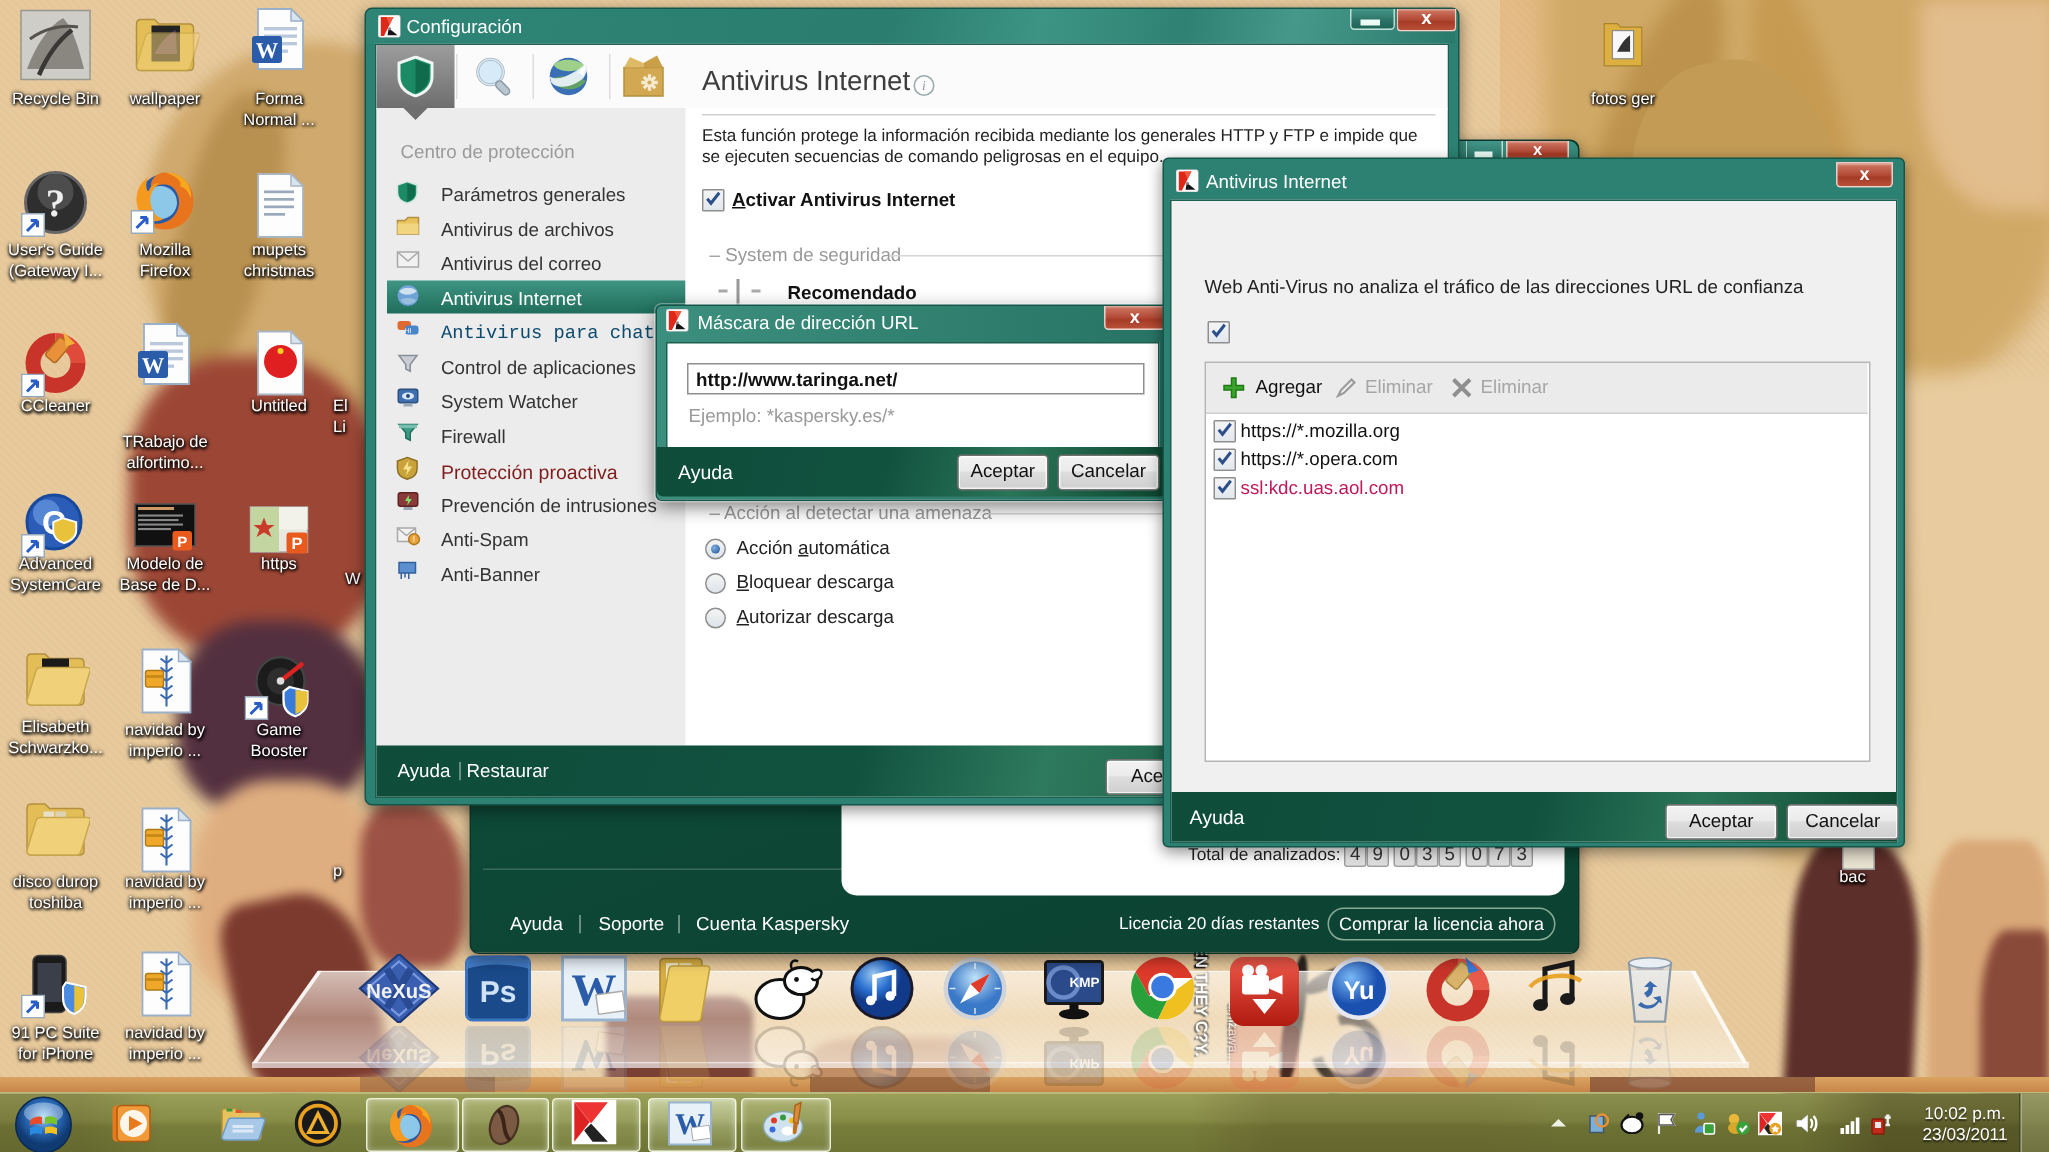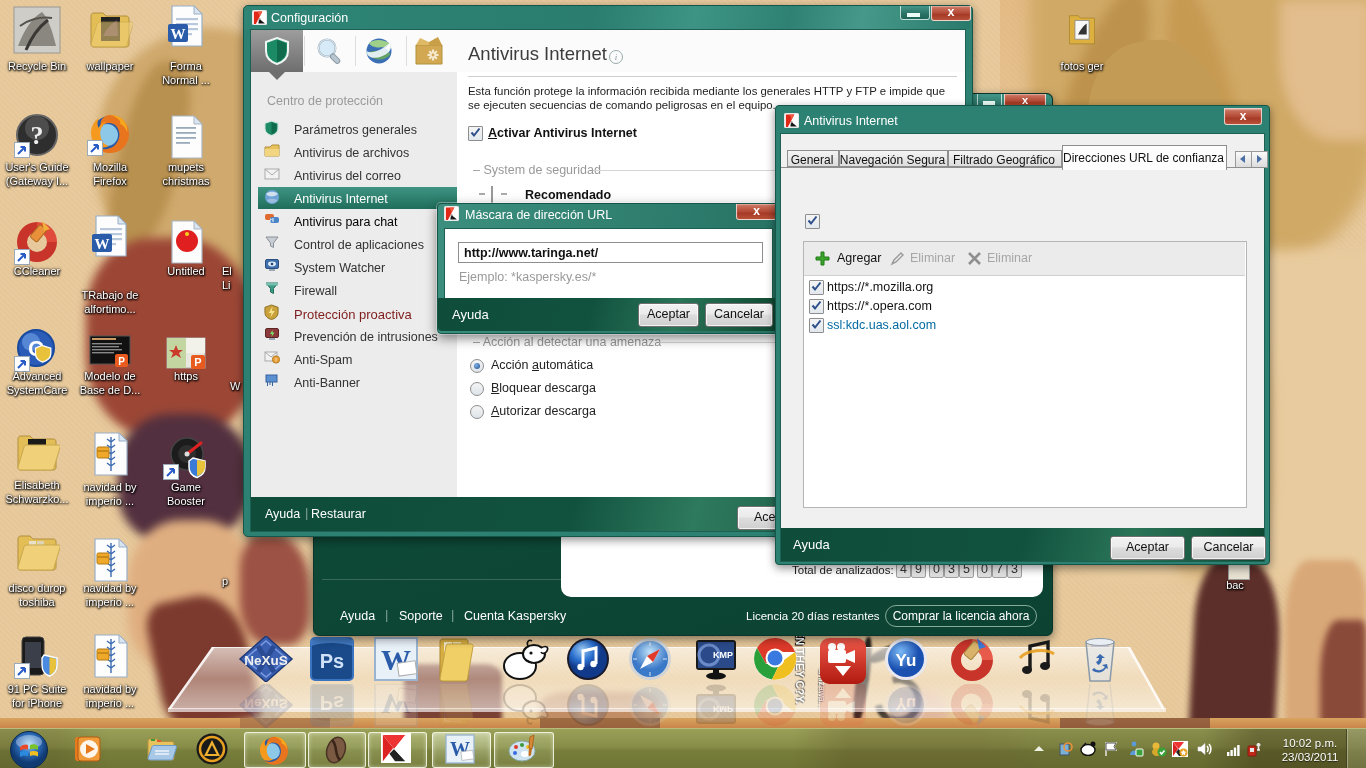--- a/index.html
+++ b/index.html
@@ -633,21 +633,21 @@
               <circle cx="8" cy="8" r="7" fill="#6fa3d8"></circle>
               <path d="M2 5 C5 2 11 2 14 5 C11 8 4 8.5 2 5Z" fill="#cfe0ef"></path>
               <path d="M3 11 C6 9 12 9.5 13.5 11.5 C10 15 5 14.5 3 11Z" fill="#9abede"></path>
             </svg></div>
 <div class="tl" style="left:43px;top:120px;color:#fff;font-size:12.5px;">Antivirus Internet</div>
 <div class="abs" style="left:13px;top:140px;width:16px;height:17px;"><svg width="16" height="14" viewBox="0 0 16 14">
               <rect x="1" y="2" width="9" height="6" rx="2" fill="#e06b30"></rect>
               <rect x="6" y="5" width="9" height="6" rx="2" fill="#4a84c9"></rect>
               <text x="8" y="10" font-size="4.5" fill="#fff" text-anchor="middle" font-family="Liberation Sans">HI</text>
             </svg></div>
-<div class="tl" style="left:43px;top:143px;color:#000000;font-size:12.5px;">Antivirus para chat</div>
+<div class="tl" style="left:43px;top:143px;color:#0c4a6e;font-size:12.5px;font-family:Liberation Mono, monospace;">Antivirus para chat</div>
 <div class="abs" style="left:13px;top:163px;width:16px;height:17px;"><svg width="16" height="14" viewBox="0 0 16 14">
               <path d="M2 2 L14 2 L9.5 8 L9.5 12.5 L6.5 11 L6.5 8 Z" fill="#c9cdd4" stroke="#8a9099" stroke-width="1"></path>
             </svg></div>
 <div class="tl" style="left:43px;top:166px;color:#333;font-size:12.5px;">Control de aplicaciones</div>
 <div class="abs" style="left:13px;top:186px;width:16px;height:17px;"><svg width="16" height="14" viewBox="0 0 16 14">
               <rect x="1.5" y="1.5" width="13" height="9" rx="1.5" fill="#3f6fae" stroke="#2c4f7e"></rect>
               <ellipse cx="8" cy="6" rx="4" ry="2.4" fill="#dbe8f5"></ellipse>
               <circle cx="8" cy="6" r="1.3" fill="#23476f"></circle>
               <rect x="5" y="11" width="6" height="2" fill="#9aa7b5"></rect>
             </svg></div>
@@ -757,35 +757,21 @@
 <path d="M2 1.5 L11 1.5 L4.2 15 L2 15 Z" fill="#e02818"></path>
 <path d="M6 1.5 L11 1.5 L8.2 7 Z" fill="#f05a40"></path>
 <path d="M7.6 9.4 L12.2 13 L13.8 14.4 L6.8 14.4 Z" fill="#151515"></path>
 <circle cx="8.2" cy="9.8" r="1.1" fill="#888"></circle>
 </svg></div>
   <div class="tl" style="left:28px;top:8px;color:#fff;font-size:12.5px;">Antivirus Internet</div>
   <div class="xbtn" style="left:448px;top:2px;width:36px;height:15px;font-size:12px;line-height:14px;">x</div>
 
   <div class="abs" style="left:4px;top:27px;width:483px;height:427px;background:#f0f0f0;border:1px solid #1d5f50;">
 
-    <div class="abs" id="tabs" style="left:0;top:0;width:483px;height:62px;">
-          <div class="abs" style="left:6px;top:16px;width:50px;height:15px;background:linear-gradient(#f4f4f4,#ddd);border:1px solid #8e8e8e;"></div>
-<div class="abs" style="left:6px;top:19px;width:50px;color:#111;font-size:12px;text-align:center;white-space:nowrap;">General</div>
-<div class="abs" style="left:58px;top:16px;width:107px;height:15px;background:linear-gradient(#f4f4f4,#ddd);border:1px solid #8e8e8e;"></div>
-<div class="abs" style="left:58px;top:19px;width:107px;color:#111;font-size:12px;text-align:center;white-space:nowrap;">Navegación Segura</div>
-<div class="abs" style="left:167px;top:16px;width:112px;height:15px;background:linear-gradient(#f4f4f4,#ddd);border:1px solid #8e8e8e;"></div>
-<div class="abs" style="left:167px;top:19px;width:112px;color:#111;font-size:12px;text-align:center;white-space:nowrap;">Filtrado Geográfico</div>
-<div class="abs" style="left:281px;top:11px;width:163px;height:24px;background:#fdfdfd;border:1px solid #8e8e8e;border-bottom:none;z-index:3;"></div>
-<div class="abs" style="left:281px;top:17px;width:163px;color:#111;font-size:12px;z-index:4;text-align:center;white-space:nowrap;">Direcciones URL de confianza</div>
-<div class="abs" style="left:0px;top:33px;width:483px;height:1px;background:#8e8e8e;z-index:2;"></div>
-<div class="abs" style="left:454px;top:17px;width:15px;height:15px;border:1px solid #9a9a9a;background:linear-gradient(#fafafa,#dcdcdc);"></div>
-<div class="abs" style="left:459px;top:21px;width:0;height:0;border-top:4px solid transparent;border-bottom:4px solid transparent;border-right:5px solid #4a6fa5;"></div>
-<div class="abs" style="left:470px;top:17px;width:15px;height:15px;border:1px solid #9a9a9a;background:linear-gradient(#fafafa,#dcdcdc);"></div>
-<div class="abs" style="left:476px;top:21px;width:0;height:0;border-top:4px solid transparent;border-bottom:4px solid transparent;border-left:5px solid #4a6fa5;"></div>
-        </div>
+    <div class="tl" style="left:22px;top:50px;color:#222;font-size:12.5px;">Web Anti-Virus no analiza el tráfico de las direcciones URL de confianza</div>
     <div class="cb" style="left:24px;top:80px;">
           <svg width="13" height="13" viewBox="0 0 13 13">
             <path d="M2.5 6.5 L5 9.5 L10.5 2.5" stroke="#2d4f8a" stroke-width="2" fill="none"></path>
           </svg>
         </div>
 
     <div class="abs" style="left:22px;top:107px;width:442px;height:265px;background:#fff;border:1px solid #b5b5b5;">
       <div class="abs" style="left:0;top:0;width:441px;height:33px;background:#ebebeb;border-bottom:1px solid #d0d0d0;"></div>
       <svg width="15" height="15" style="position:absolute;left:11px;top:9px;" viewBox="0 0 15 15">
         <path d="M6 1 h3 v5 h5 v3 h-5 v5 h-3 v-5 h-5 v-3 h5 z" fill="#3aa42c" stroke="#1f7a14" stroke-width="1"></path>
@@ -810,21 +796,21 @@
               <svg width="13" height="13" viewBox="0 0 13 13">
                 <path d="M2.5 6.5 L5 9.5 L10.5 2.5" stroke="#2d4f8a" stroke-width="2" fill="none"></path>
               </svg>
             </div>
 <div class="tl" style="left:23px;top:57px;color:#111;font-size:12.5px;">https://*.opera.com</div>
 <div class="cb" style="left:5px;top:76px;">
               <svg width="13" height="13" viewBox="0 0 13 13">
                 <path d="M2.5 6.5 L5 9.5 L10.5 2.5" stroke="#2d4f8a" stroke-width="2" fill="none"></path>
               </svg>
             </div>
-<div class="tl" style="left:23px;top:76px;color:#0369a1;font-size:12.5px;">ssl:kdc.uas.aol.com</div>
+<div class="tl" style="left:23px;top:76px;color:#be185d;font-size:12.5px;">ssl:kdc.uas.aol.com</div>
           </div>
     </div>
 
     <div class="abs" style="left:0;top:394px;width:483px;height:33px;
       background:linear-gradient(105deg,#0f4c3a 0%,#11523f 50%,#2a7458 72%,#0d452f 100%);"></div>
     <div class="tl" style="left:12px;top:403px;color:#fff;font-size:13px;">Ayuda</div>
     <div class="btn7" style="left:329px;top:402px;width:73px;height:22px;line-height:21px;">Aceptar</div>
     <div class="btn7" style="left:410px;top:402px;width:73px;height:22px;line-height:21px;">Cancelar</div>
   </div>
 </div>

